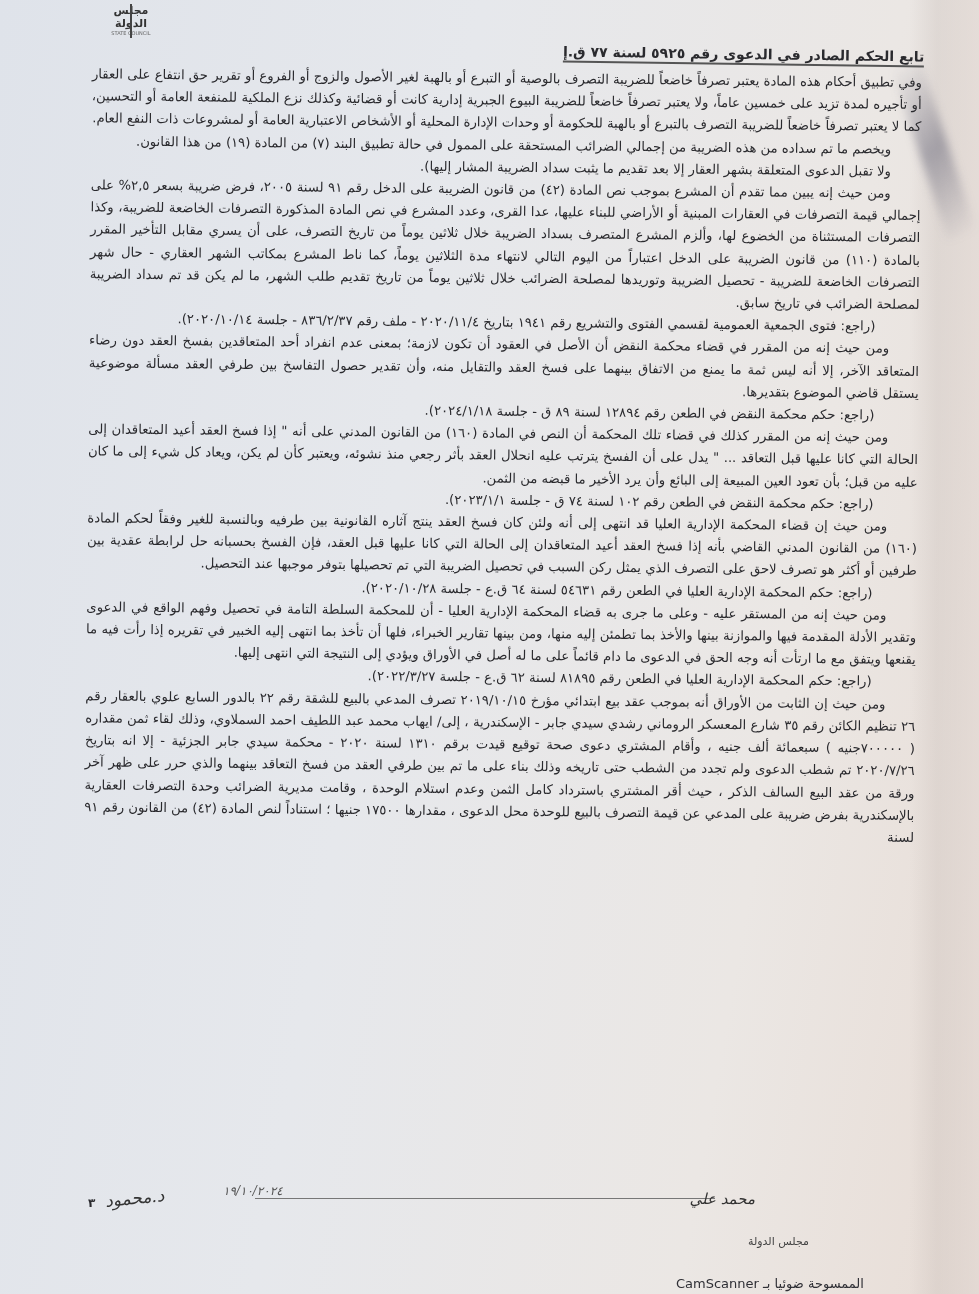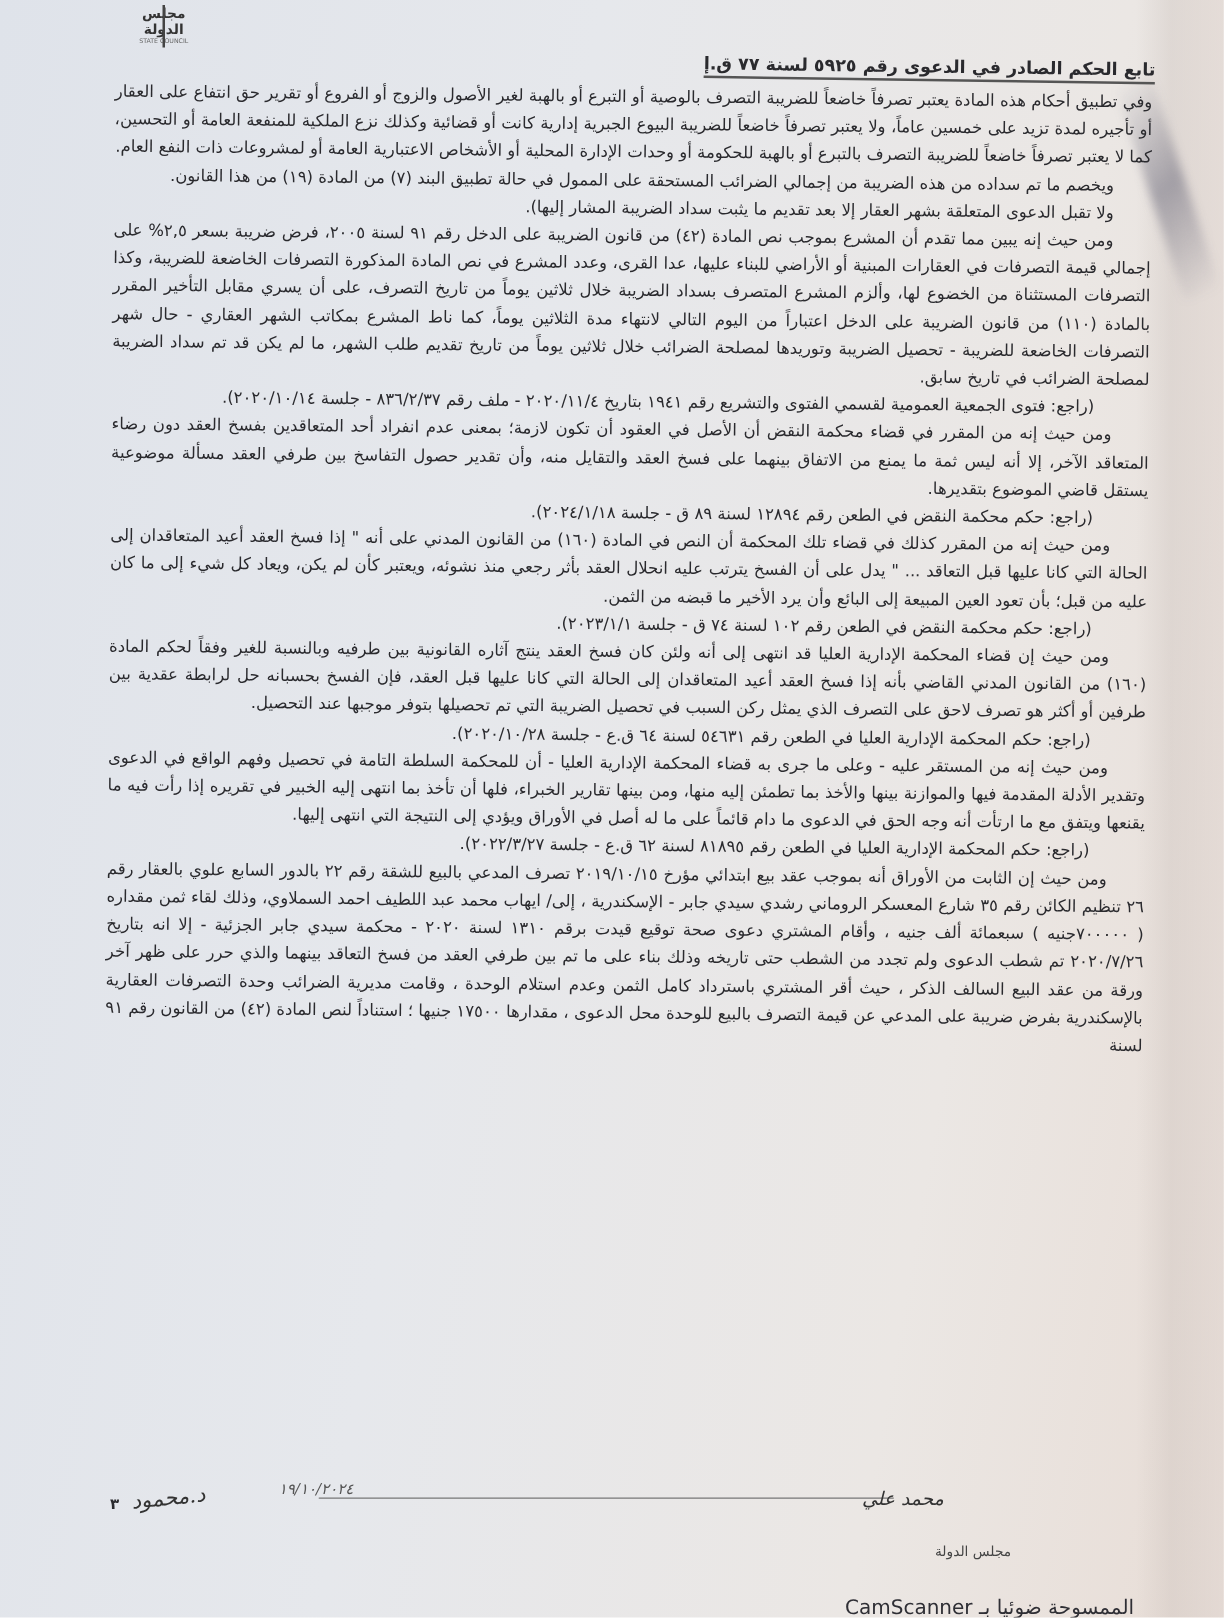--- a/index.html
+++ b/index.html
@@ -58,21 +58,21 @@
   .sig-right { right: -10px; top: 8px; font-size: 15px; text-align: center; }
   .sig-left { left: 0px; top: 6px; font-size: 17px; transform: rotate(-6deg); }
   .sig-date { left: 118px; top: 2px; font-size: 12px; color: #555; }
   .page-number {
     position: absolute; left: 88px; top: 1196px; font-size: 12px; font-weight: bold;
   }
   .footer-stamp {
     position: absolute; left: 748px; top: 1235px; font-size: 11px; direction: rtl; color: #444;
   }
   .camscanner {
-    position: absolute; left: 676px; top: 1276px; font-size: 16px; color: #2f2f35;
+    position: absolute; left: 676px; top: 1276px; font-size: 13px; color: #2f2f35;
     direction: rtl; white-space: nowrap;
   }
 </style>
 </head>
 <body>
 
 <div class="page">
   <div class="fold"></div>
   <div class="fold-shadow"></div>
 

